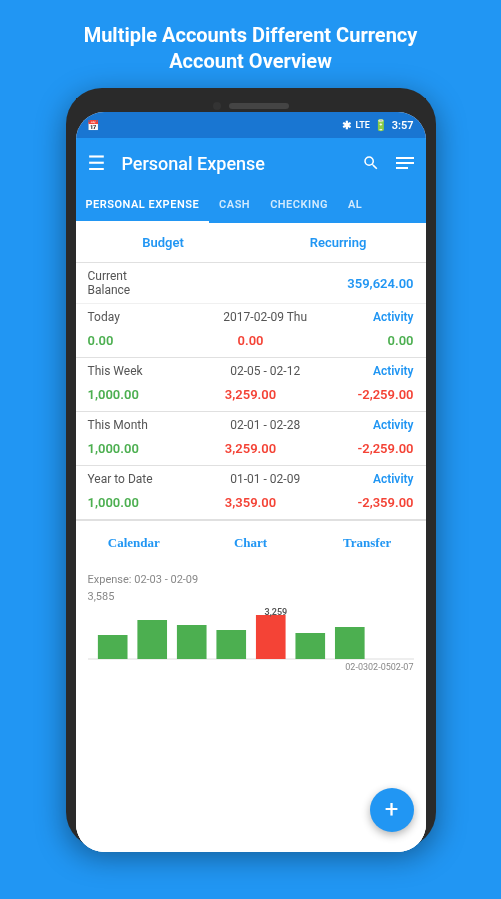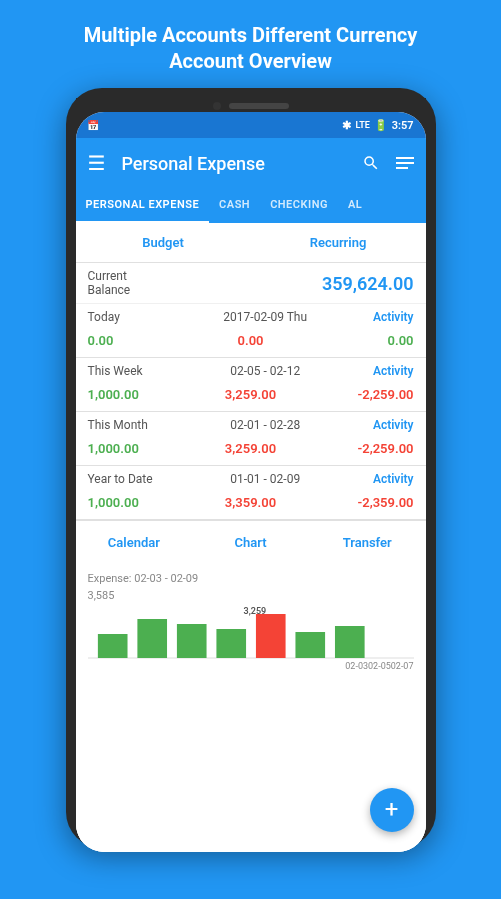--- a/index.html
+++ b/index.html
@@ -205,20 +205,21 @@
       align-items: center;
       padding: 6px 12px 2px;
     }
 
     .bottom-actions {
       display: flex;
       padding: 8px 0;
       border-top: 1px solid #e0e0e0;
       background: white;
       flex-shrink: 0;
+      font-family: Liberation Serif, serif;
     }
 
     .action-btn {
       flex: 1;
       text-align: center;
       font-size: 13px;
       font-weight: 600;
       color: #2196F3;
       padding: 6px;
       cursor: pointer;
@@ -379,21 +380,21 @@
 
     <div class="content-area">
 
       <div class="summary-tabs">
         <div class="summary-tab">Budget</div>
         <div class="summary-tab">Recurring</div>
       </div>
 
       <div class="balance-full-row">
         <span class="row-label">Current Balance</span>
-        <span style="margin-left:auto; font-size:18px; color:#2196F3; font-weight:600;">359,624.00</span>
+        <span style="margin-left:auto; font-size:13px; color:#2196F3; font-weight:600;">359,624.00</span>
       </div>
 
       <div class="section-header">
         <span class="row-label">Today</span>
         <span class="row-date">2017-02-09 Thu</span>
         <span class="activity-label">Activity</span>
       </div>
       <div class="values-row">
         <div class="val-col">
           <span class="row-value-green">0.00</span>
@@ -476,21 +477,21 @@
 
             <rect x="10" y="30" width="30" height="24" fill="#4CAF50"></rect>
             <rect x="50" y="15" width="30" height="39" fill="#4CAF50"></rect>
             <rect x="90" y="20" width="30" height="34" fill="#4CAF50"></rect>
             <rect x="130" y="25" width="30" height="29" fill="#4CAF50"></rect>
             <rect x="170" y="10" width="30" height="44" fill="#f44336"></rect>
             <rect x="210" y="28" width="30" height="26" fill="#4CAF50"></rect>
             <rect x="250" y="22" width="30" height="32" fill="#4CAF50"></rect>
           </svg>
           
-          <div style="position:absolute; top:2px; left:156px; font-size:9px; color:#555; font-weight:600;">3,259</div>
+          <div style="position:absolute; top:2px; left:177px; font-size:9px; color:#555; font-weight:600;">3,259</div>
         </div>
         <div class="chart-x-labels">
           <span class="chart-x-label">02-03</span>
           <span class="chart-x-label">02-05</span>
           <span class="chart-x-label">02-07</span>
         </div>
 
         <div class="fab">
           <span style="line-height:1;margin-top:-2px;">+</span>
         </div>

